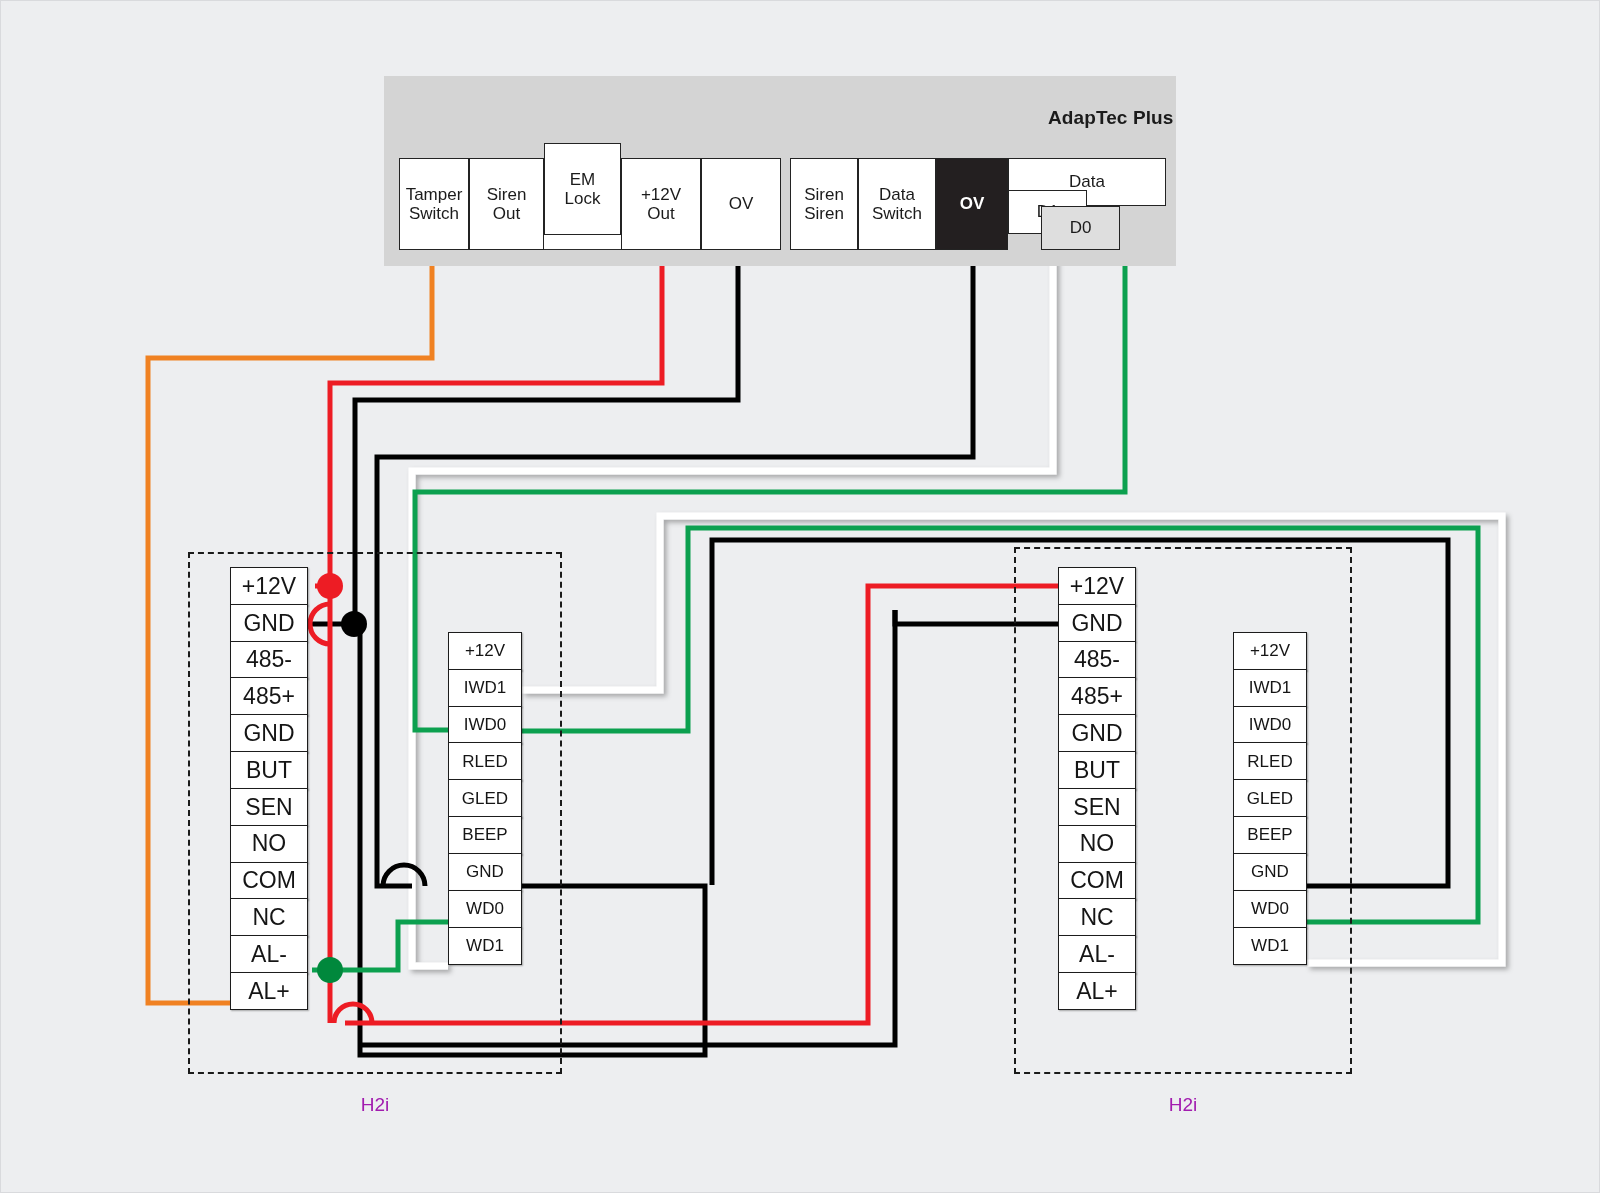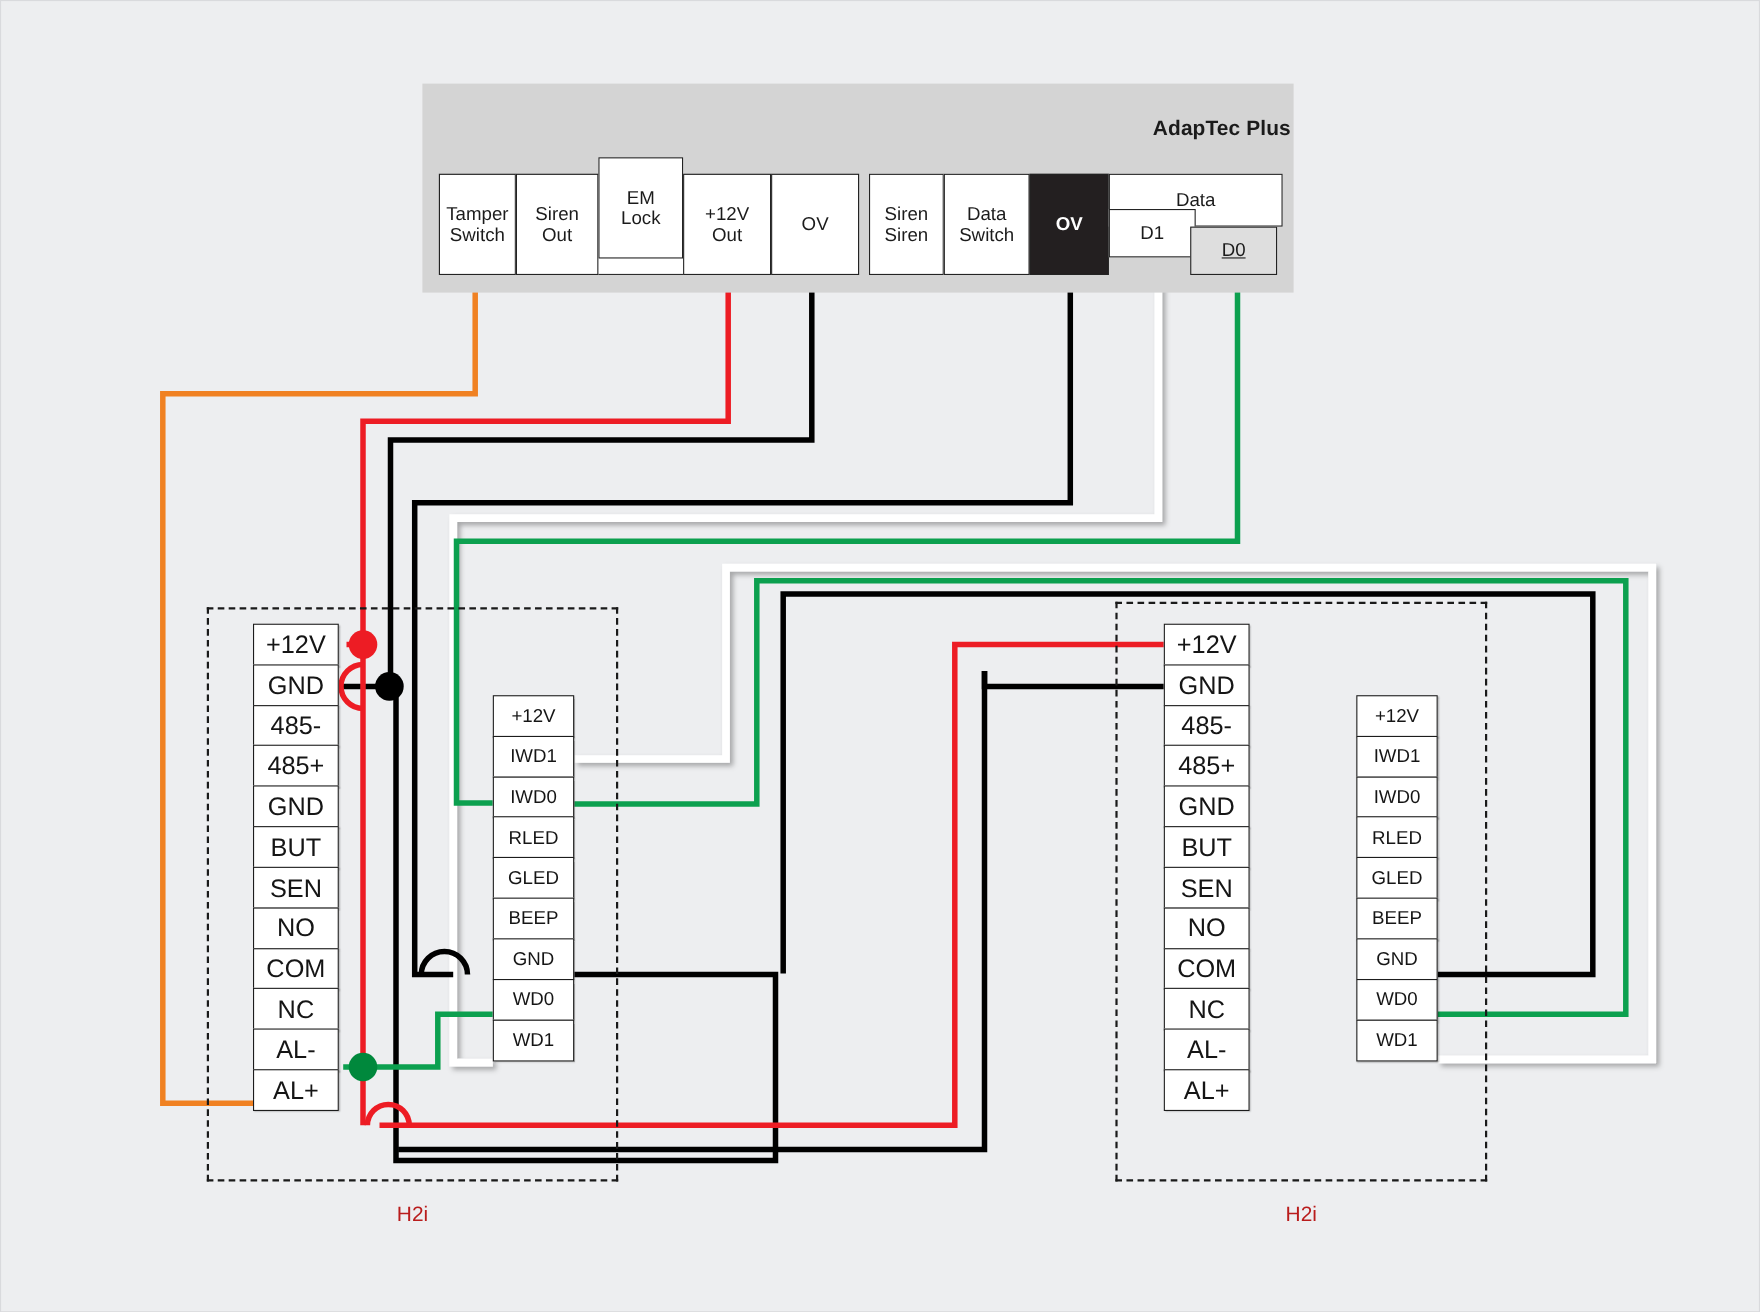--- a/index.html
+++ b/index.html
@@ -30,21 +30,21 @@
     text-align:center;font-size:17px;color:#1b1b1b;line-height:1.12;
   }
   .term.dark{background:#231f20;color:#ffffff;font-weight:bold;}
   .term.shade{background:#dedede;}
   .term.thin{border-width:1.2px;}
   
   .dashed{
     position:absolute;border:2.6px dashed #1a1a1a;box-sizing:border-box;background:transparent;
   }
   .devlabel{
-    position:absolute;font-size:19px;color:#b91c1c;text-align:center;
+    position:absolute;font-size:19px;color:#a21caf;text-align:center;
   }
   
   .strip{position:absolute;}
   .strip .pin{
     background:#ffffff;border:1.7px solid #1c1c1c;box-sizing:border-box;
     display:flex;align-items:center;justify-content:center;
     color:#151515;box-shadow:1px 1px 1.5px rgba(0,0,0,.30);
   }
   .strip.big .pin{height:38.5px;font-size:23px;}
   .strip.small .pin{height:38.5px;font-size:17px;}
@@ -142,21 +142,21 @@
   <div class="term dark" style="left:936px;top:158px;width:72px;height:92px;">
     <span>OV</span>
   </div>
 
   <div class="term" style="left:1008px;top:158px;width:158px;height:48px;text-align:center;">
     <span>Data</span>
   </div>
   <div class="term thin" style="left:1008px;top:190px;width:79px;height:44px;">
     <span>D1</span>
   </div>
-  <div class="term thin shade" style="left:1082px;top:206px;width:79px;height:44px;text-decoration:underline;">
+  <div class="term thin shade" style="left:1041px;top:206px;width:79px;height:44px;">
     <span>D0</span>
   </div>
 
   <div class="dashed" style="left:188px;top:552px;width:374px;height:522px;"></div>
   <div class="devlabel" style="left:188px;top:1094px;width:374px;">H2i</div>
 
   <div class="strip big" id="strip-left-main" style="left:230px;top:567px;width:78px;">
       <div class="pin">+12V</div>
       <div class="pin" style="margin-top: -1.7px;">GND</div>
       <div class="pin" style="margin-top: -1.7px;">485-</div>

